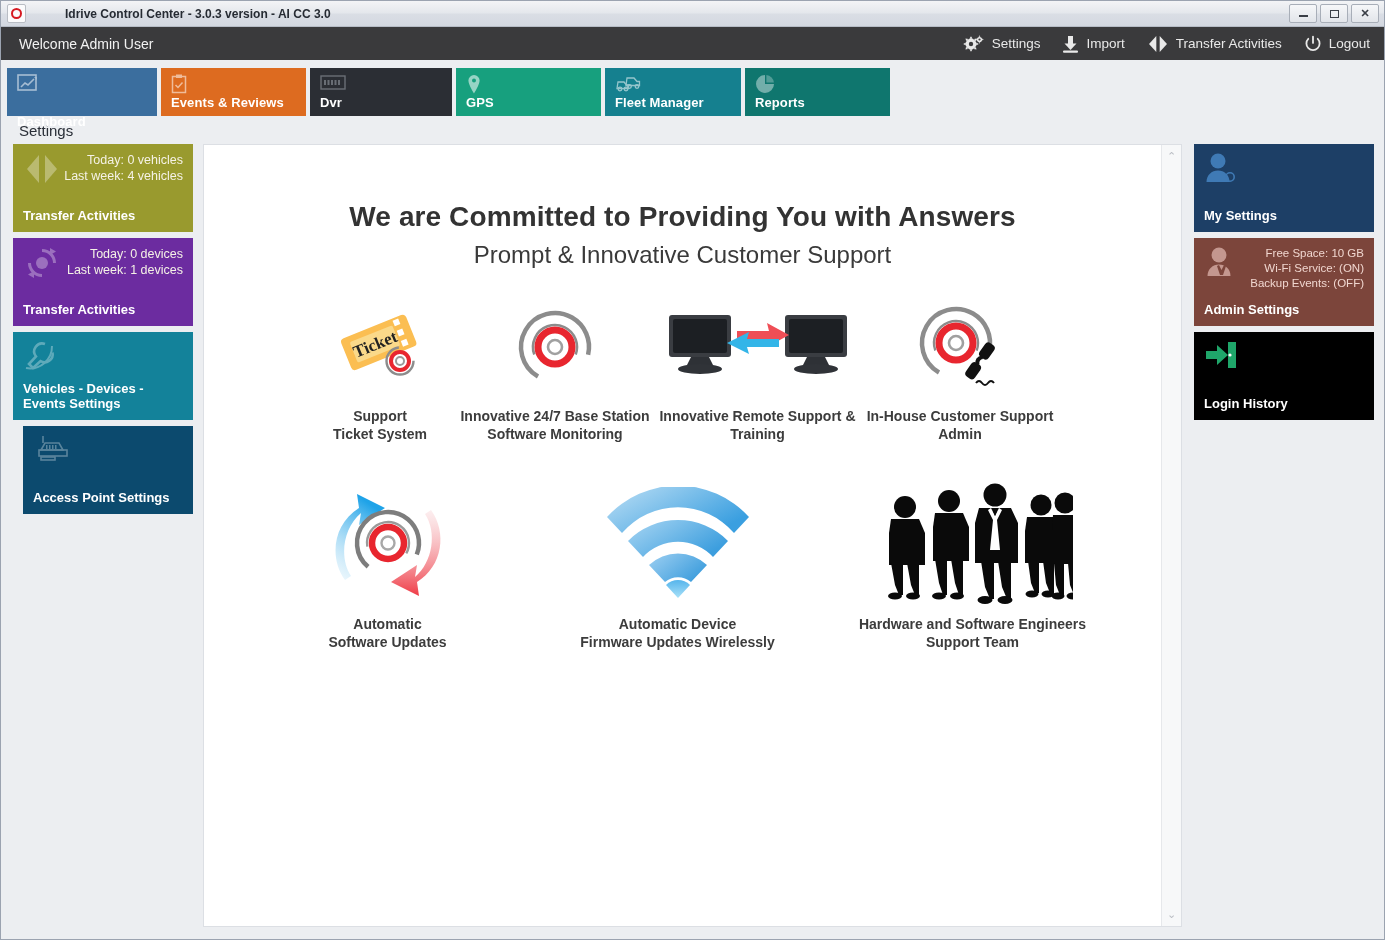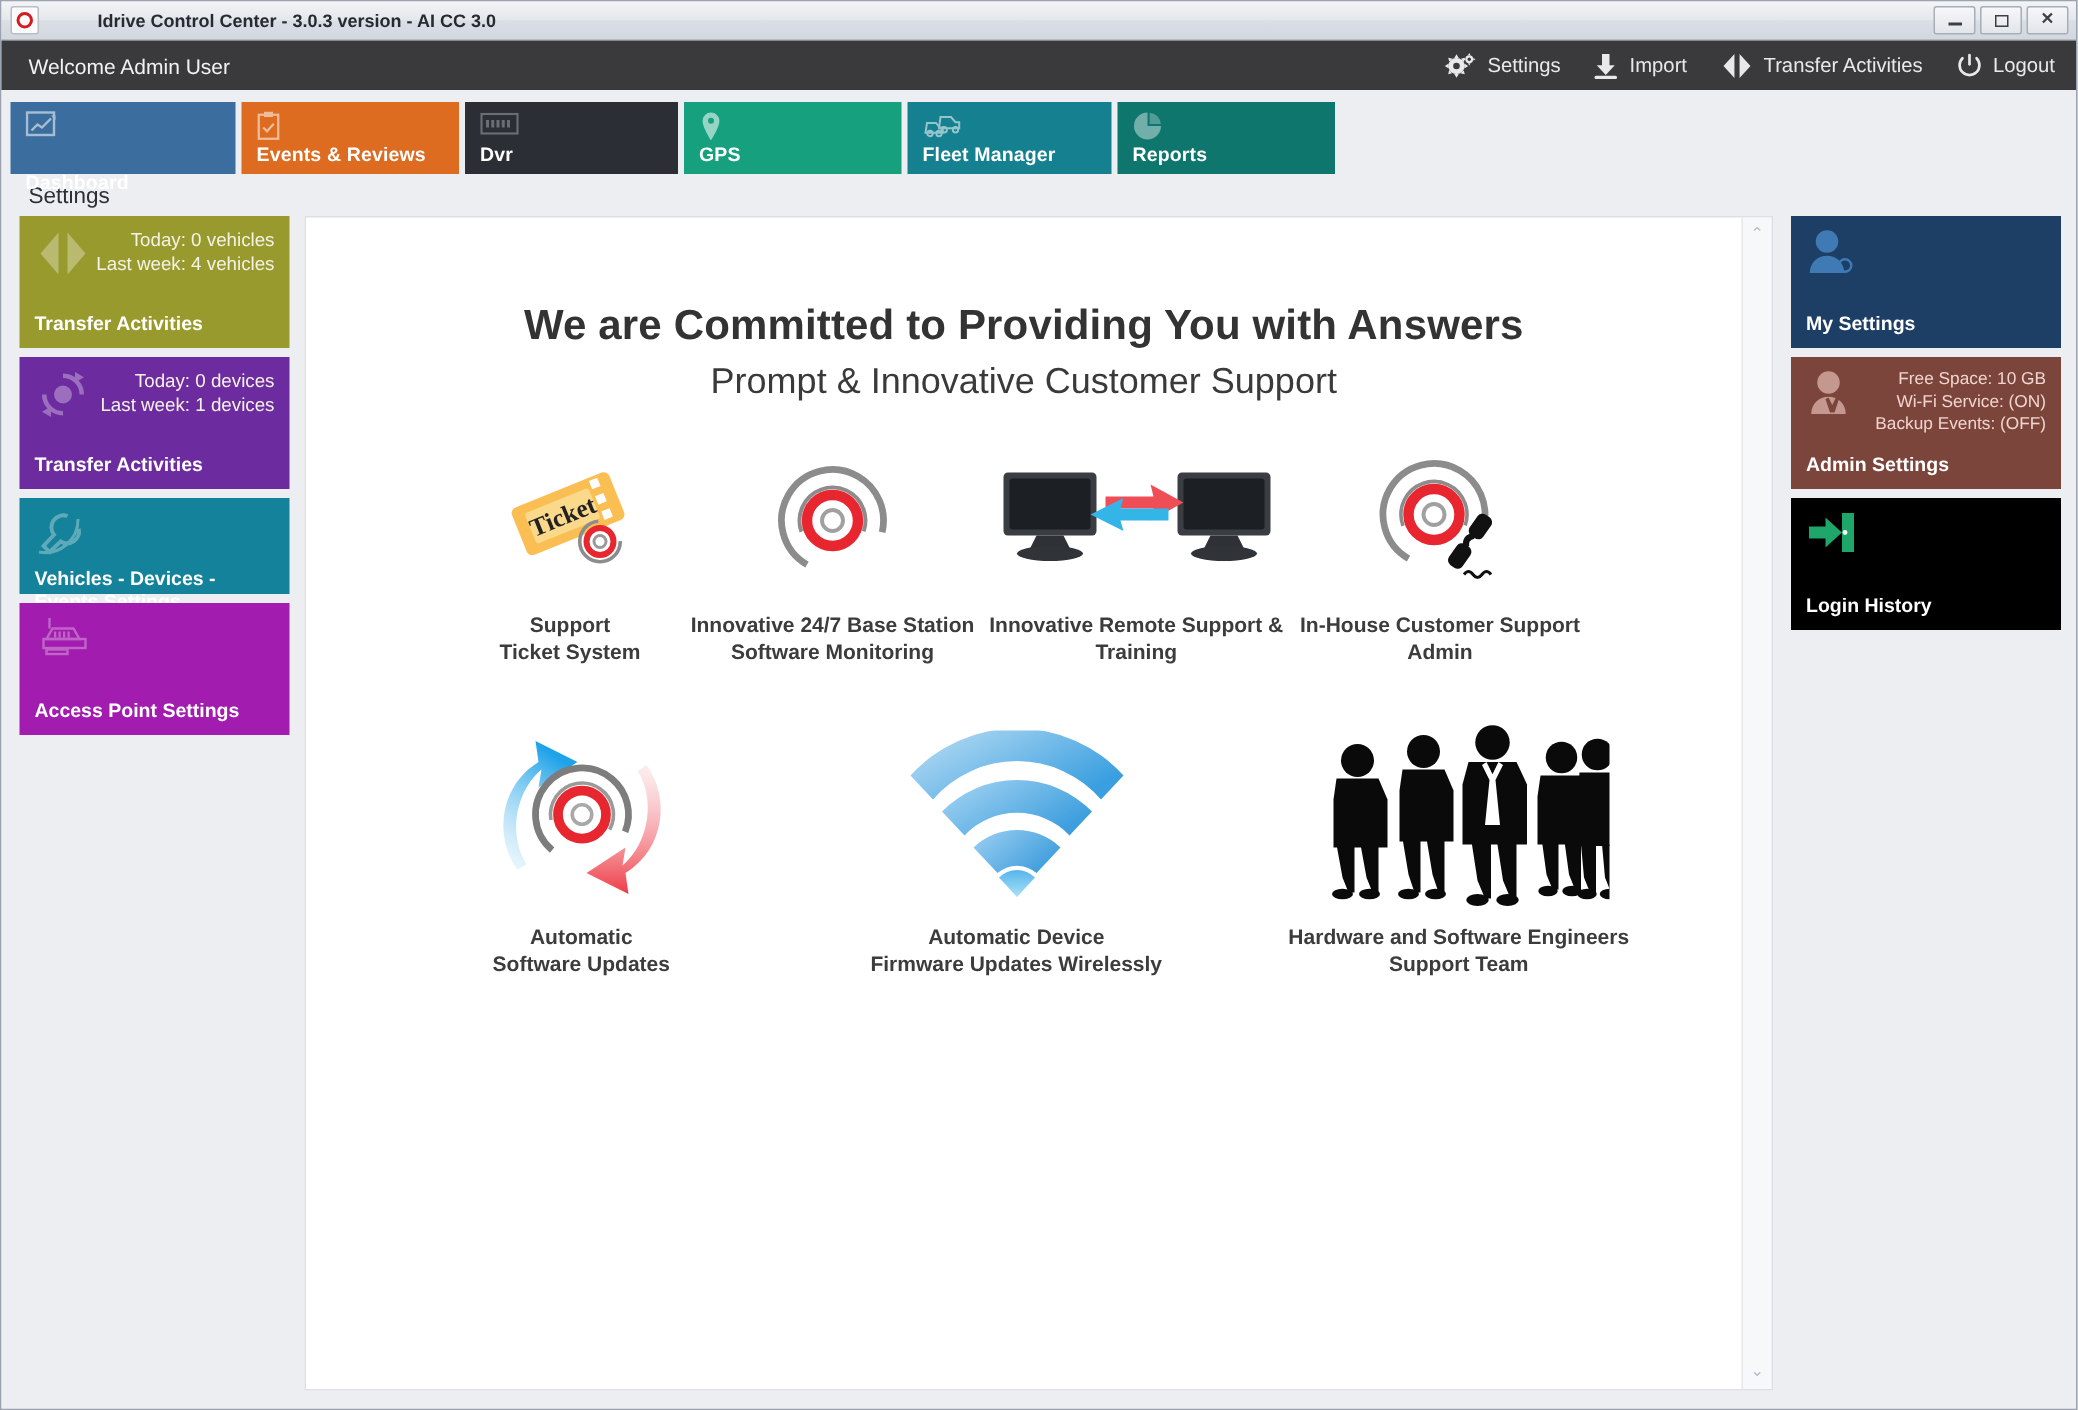--- a/index.html
+++ b/index.html
@@ -399,35 +399,35 @@
               </svg>
           </div>
           <div class="tile-stats">
             <div>Today: 0 devices</div>
             <div>Last week: 1 devices</div>
           </div>
         </div>
         <div class="tile-label">Transfer Activities</div>
       </div>
 
-      <div class="tile" style="background:#13829a;height:64px;">
+      <div class="tile" style="background:#13829a;height:88px;">
         <div class="tile-top" style="min-height:30px;">
           <div class="tile-icon">
             <svg width="36" height="32" viewBox="0 0 36 32">
                 <g opacity=".55" fill="none" stroke="#fff" stroke-width="2.6">
                   <path d="M22 4a8 8 0 0 0-9 12.5L6 24l4 4 7.5-7a8 8 0 0 0 12-8.5"></path>
                   <path d="M3 28a22 22 0 0 0 26-22" stroke-width="2"></path>
                 </g>
               </svg>
           </div>
         </div>
         <div class="tile-label">Vehicles - Devices - Events Settings</div>
       </div>
 
-      <div class="tile" style="background:#a21caf;height:88px;">
+      <div class="tile" style="background:#0c4a6e;height:88px;margin-left:10px;">
         <div class="tile-top" style="min-height:34px;">
           <div class="tile-icon">
             <svg width="40" height="30" viewBox="0 0 40 30">
                 <g opacity=".55" fill="none" stroke="#fff" stroke-width="1.6">
                   <path d="M8 16l4-7h14l4 7z"></path>
                   <rect x="6" y="16" width="28" height="6"></rect>
                   <rect x="8" y="23" width="14" height="3"></rect>
                   <path d="M10 2v7"></path>
                 </g>
                 <g opacity=".55" fill="#fff">

